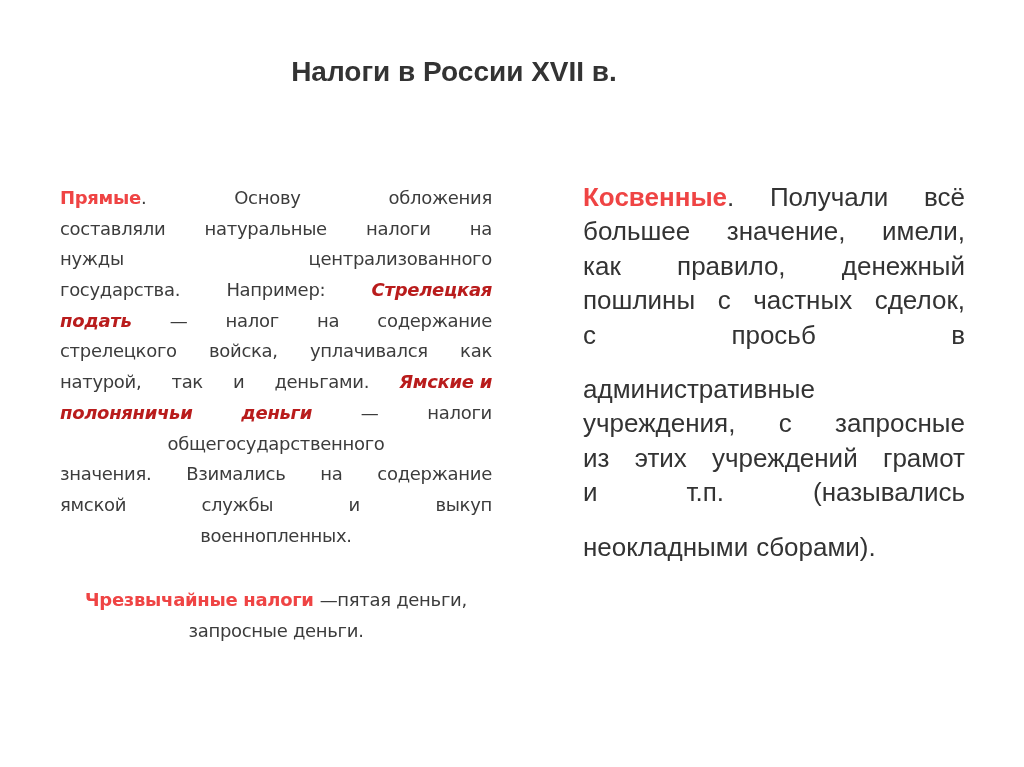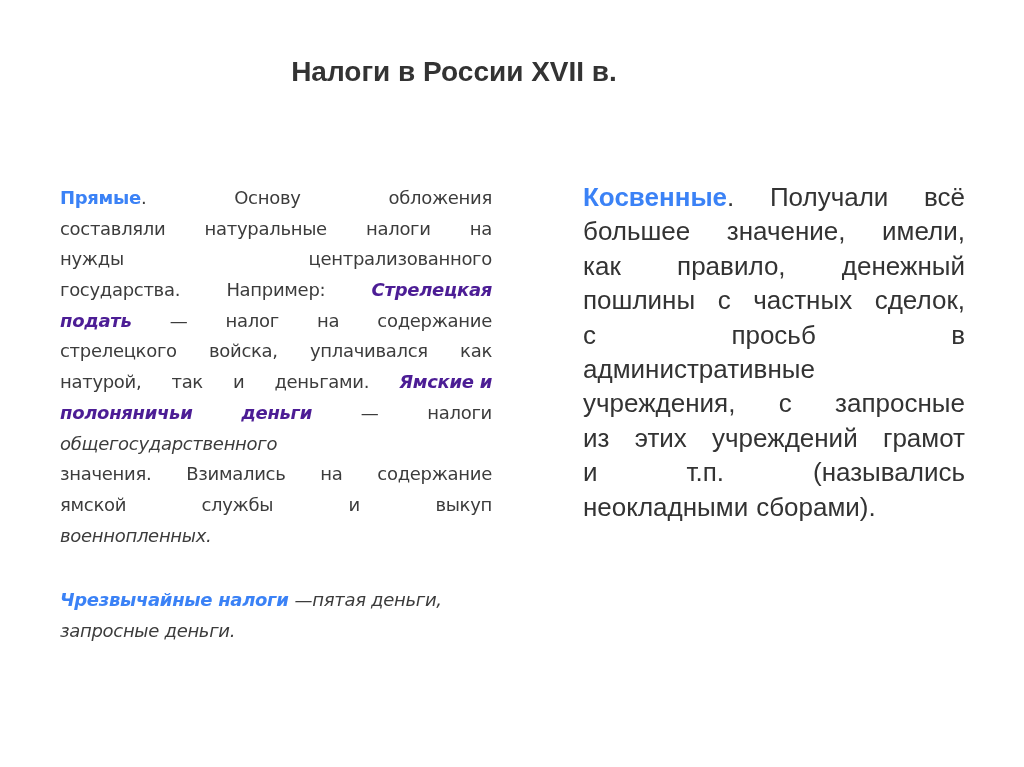--- a/index.html
+++ b/index.html
@@ -2,28 +2,28 @@
 <html><head>
 <meta charset="utf-8">
 <style>
   html, body { margin:0; padding:0; }
   body { width:1024px; height:767px; background:#ffffff; position:relative; overflow:hidden; color:#3a3a3a; }
   .title { position:absolute; left:0; width:908px; top:56px; text-align:center;
     font-family:"Liberation Sans", sans-serif; font-weight:bold; font-size:28px; color:#333333; }
   .left { position:absolute; left:60px; width:432px; top:183px;
     font-family:"DejaVu Sans", sans-serif; font-size:18px; color:#3c3c3c; }
   .left .ln { height:30.7px; line-height:30.7px; white-space:nowrap; display:flex; justify-content:space-between; letter-spacing:-0.3px; }
-  .left .ln.nj { justify-content:flex-start; gap:6px;font-style:italic; }
+  .left .ln.nj { justify-content:center; gap:6px; }
   .left .gap { height:34px; }
   .right { position:absolute; left:583px; width:382px; top:180px;
     font-family:"Liberation Sans", sans-serif; font-size:26px; color:#333333; }
   .right .ln { height:34.4px; line-height:34.4px; white-space:nowrap; display:flex; justify-content:space-between; }
-  .right .ln.nj { justify-content:flex-start; gap:8px; }
-  b { font-weight:bold; color:#3b82f6; }
-  .bi { font-weight:bold; font-style:italic; color:#4c1d95; }
+  .right .ln.nj { justify-content:flex-start; gap:8px;margin-top:20px; }
+  b { font-weight:bold; color:#ef4444; }
+  .bi { font-weight:bold; font-style:italic; color:#b91c1c; }
 </style>
 </head>
 <body>
 
 <div class="title">Налоги в России XVII в.</div>
 
 <div class="left">
   <div class="ln">
     <span><b>Прямые</b>.</span>
     <span>Основу</span>

